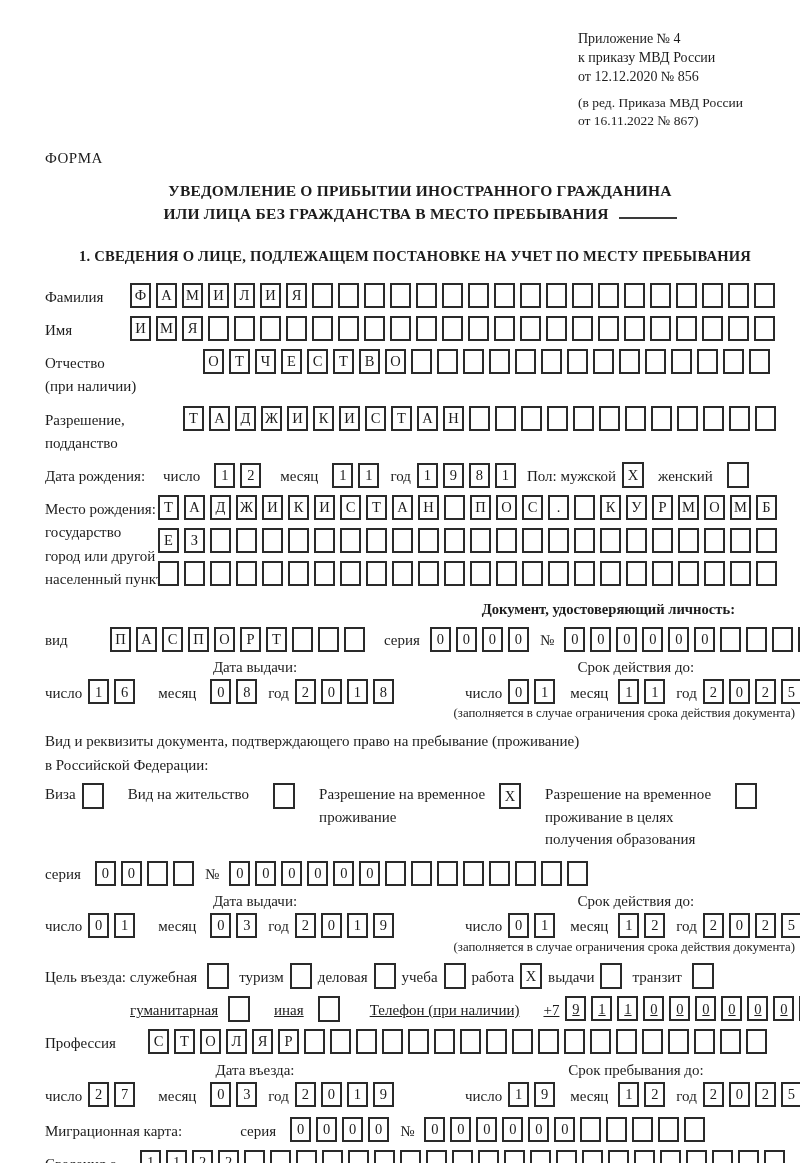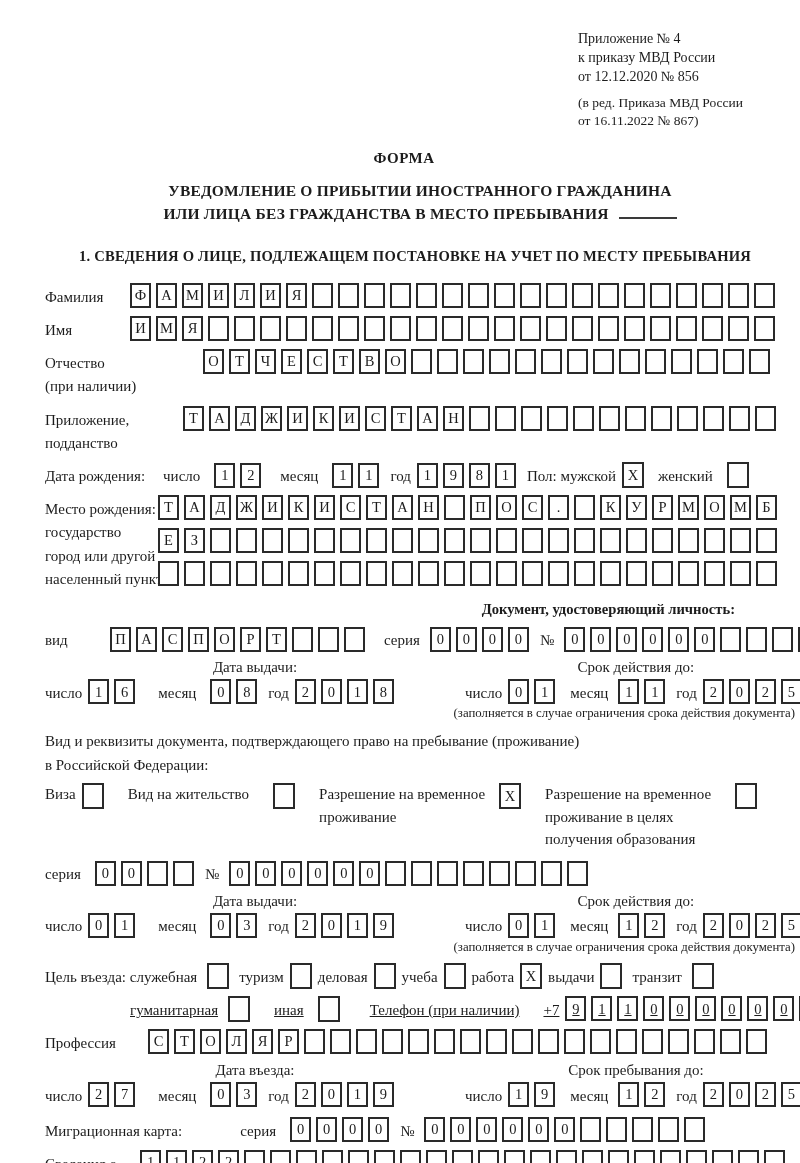--- a/index.html
+++ b/index.html
@@ -4,21 +4,21 @@
 <style>
   html,body{margin:0;padding:0;background:#ffffff;}
   .page{
     width:800px;min-height:1163px;box-sizing:border-box;
     padding:30px 5px 20px 45px;
     font-family:"Liberation Serif","DejaVu Serif",serif;
     color:#1c1c1c;font-size:15px;position:relative;
   }
   .annex{margin-left:533px;font-size:14px;line-height:1.35;}
   .revision{margin-left:533px;font-size:13.5px;line-height:1.35;margin-top:7px;}
-  .form-label{text-align:center;margin:20px 32px 0 0;font-weight:700;font-size:15px;letter-spacing:.5px;}
+  .form-label{text-align:left;margin:20px 32px 0 0;font-weight:400;font-size:15px;letter-spacing:.5px;}
   .title{text-align:center;font-weight:700;font-size:15.5px;line-height:1.5;margin-top:12px;letter-spacing:.2px;}
   .title-underline{display:inline-block;width:58px;border-bottom:2.5px solid #3a3a3a;height:13px;margin-left:10px;}
   .section-heading{font-weight:700;font-size:14.6px;text-align:center;margin:22px 0 18px -10px;letter-spacing:.2px;}
 
   .frow{display:flex;align-items:flex-start;margin-bottom:7px;}
   .frow.center{align-items:center;}
   .lab{flex:0 0 auto;padding-top:3px;line-height:1.55;}
   .lab div{white-space:nowrap;}
   .w85{width:85px;} .w158{width:158px;} .w138{width:138px;} .w113{width:113px;} .w103{width:103px;} .w65{width:65px;}
 
@@ -160,21 +160,21 @@
         <span class="cell"></span>
         <span class="cell"></span>
         <span class="cell"></span>
         <span class="cell"></span>
         <span class="cell"></span>
       </div>
   </div>
 
   <div class="frow">
     <div class="lab w138">
-      <div>Приложение,</div>
+      <div>Разрешение,</div>
       <div>подданство</div>
     </div>
     <div class="cells">
         <span class="cell">Т</span>
         <span class="cell">А</span>
         <span class="cell">Д</span>
         <span class="cell">Ж</span>
         <span class="cell">И</span>
         <span class="cell">К</span>
         <span class="cell">И</span>

